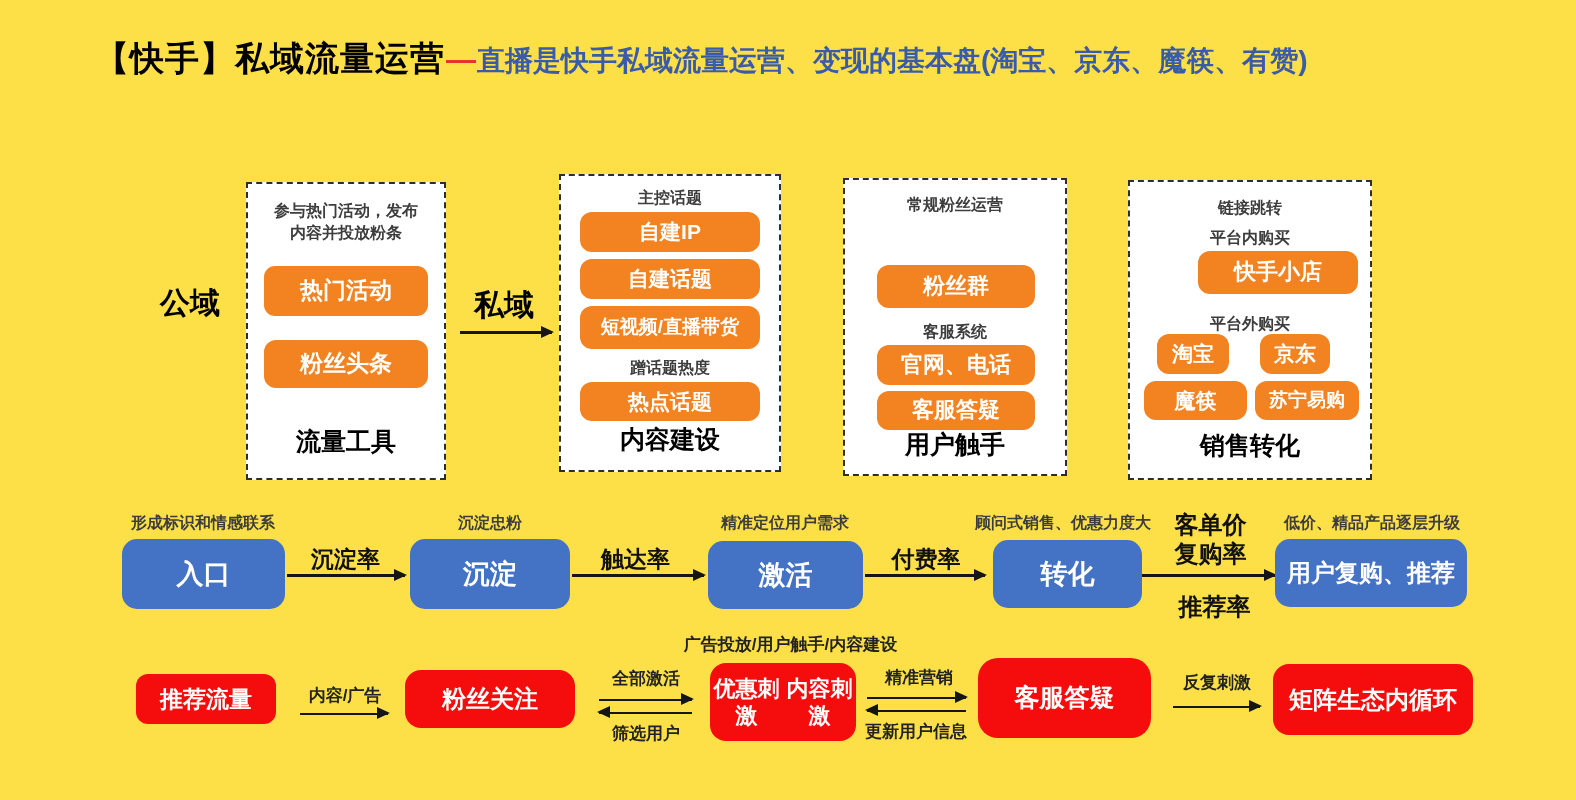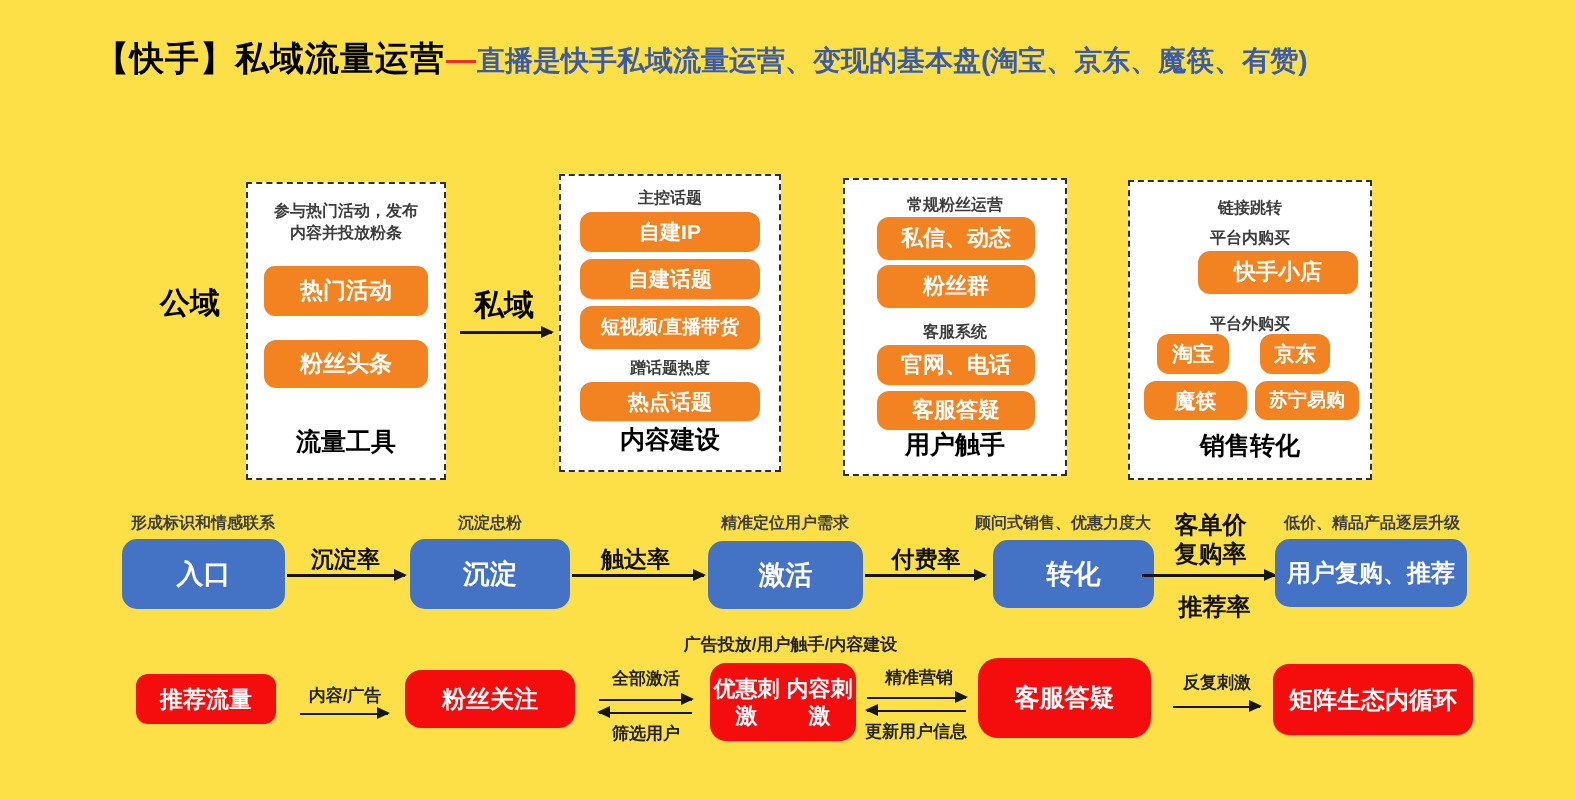--- a/index.html
+++ b/index.html
@@ -85,21 +85,20 @@
     <div class="pill" style="left:19px;top:36px;width:180px;height:40px;font-size:21px;">自建IP</div>
     <div class="pill" style="left:19px;top:83px;width:180px;height:40px;font-size:21px;">自建话题</div>
     <div class="pill" style="left:19px;top:130px;width:180px;height:43px;font-size:19px;">短视频/直播带货</div>
     <div class="cap" style="top:181px;">蹭话题热度</div>
     <div class="pill" style="left:19px;top:206px;width:180px;height:39px;font-size:21px;">热点话题</div>
     <div class="panel-footer" style="bottom:14px;">内容建设</div>
   </div>
 
   <div class="dashed" style="left:843px;top:178px;width:220px;height:294px;">
     <div class="cap" style="top:14px;">常规粉丝运营</div>
-    <div class="pill" style="left:32px;top:37px;width:158px;height:43px;">私信、动态</div>
     <div class="pill" style="left:32px;top:85px;width:158px;height:43px;">粉丝群</div>
     <div class="cap" style="top:141px;">客服系统</div>
     <div class="pill" style="left:32px;top:165px;width:158px;height:40px;">官网、电话</div>
     <div class="pill" style="left:32px;top:211px;width:158px;height:39px;">客服答疑</div>
     <div class="panel-footer" style="bottom:13px;">用户触手</div>
   </div>
 
   <div class="dashed" style="left:1128px;top:180px;width:240px;height:296px;">
     <div class="cap" style="top:15px;">链接跳转</div>
     <div class="cap" style="top:45px;">平台内购买</div>
@@ -121,21 +120,21 @@
   <div class="blue-box" style="left:410px;top:539px;width:160px;height:70px;">沉淀</div>
   <div class="rate" style="left:583px;width:105px;top:544px;">触达率</div>
   <div class="arr r" style="left:572px;top:574px;width:132px;"></div>
 
   <div class="fcap" style="left:700px;width:170px;top:513px;">精准定位用户需求</div>
   <div class="blue-box" style="left:708px;top:541px;width:155px;height:68px;">激活</div>
   <div class="rate" style="left:876px;width:100px;top:544px;">付费率</div>
   <div class="arr r" style="left:865px;top:574px;width:120px;"></div>
 
   <div class="fcap" style="left:963px;width:200px;top:513px;">顾问式销售、优惠力度大</div>
-  <div class="blue-box" style="left:993px;top:540px;width:161px;height:68px;font-family:Liberation Serif, serif;">转化</div>
+  <div class="blue-box" style="left:993px;top:540px;width:149px;height:68px;font-family:Liberation Serif, serif;">转化</div>
   <div class="rate" style="left:1168px;width:85px;top:509px;font-size:24px;">客单价</div>
   <div class="rate" style="left:1168px;width:85px;top:538px;font-size:24px;">复购率</div>
   <div class="arr r" style="left:1142px;top:574px;width:133px;"></div>
   <div class="rate" style="left:1172px;width:85px;top:591px;font-size:24px;">推荐率</div>
 
   <div class="fcap" style="left:1272px;width:200px;top:513px;">低价、精品产品逐层升级</div>
   <div class="blue-box" style="left:1275px;top:539px;width:192px;height:68px;font-size:24px;">用户复购、推荐</div>
 
   <div class="rate-sm" style="left:678px;width:225px;top:633px;">广告投放/用户触手/内容建设</div>
 

